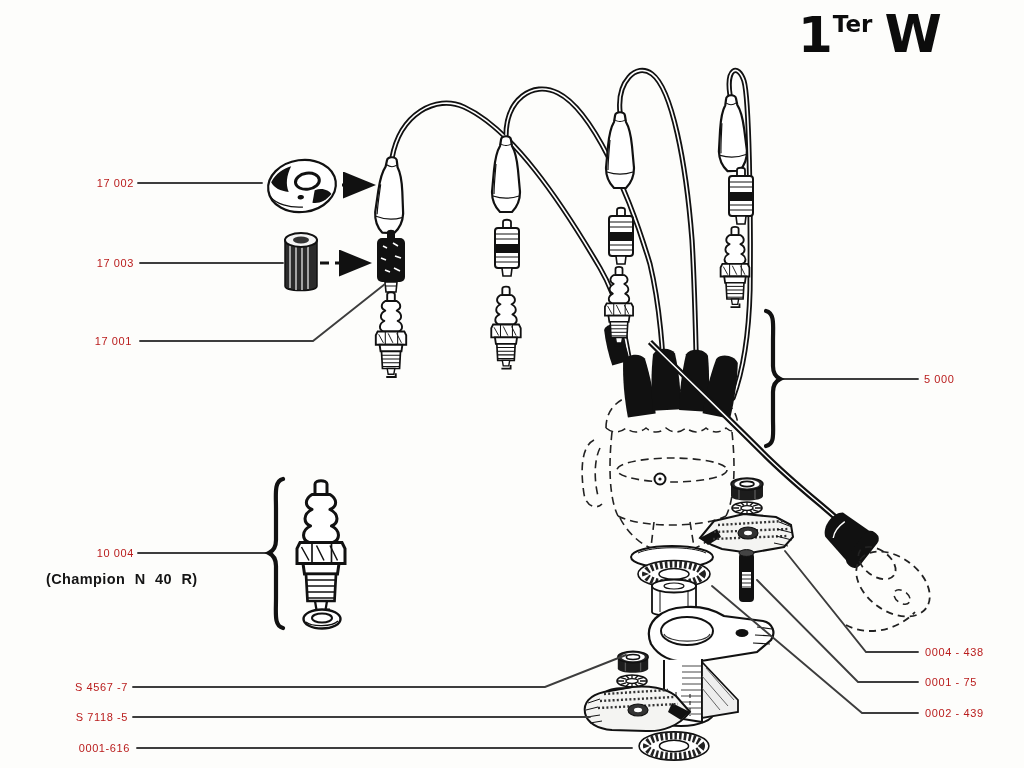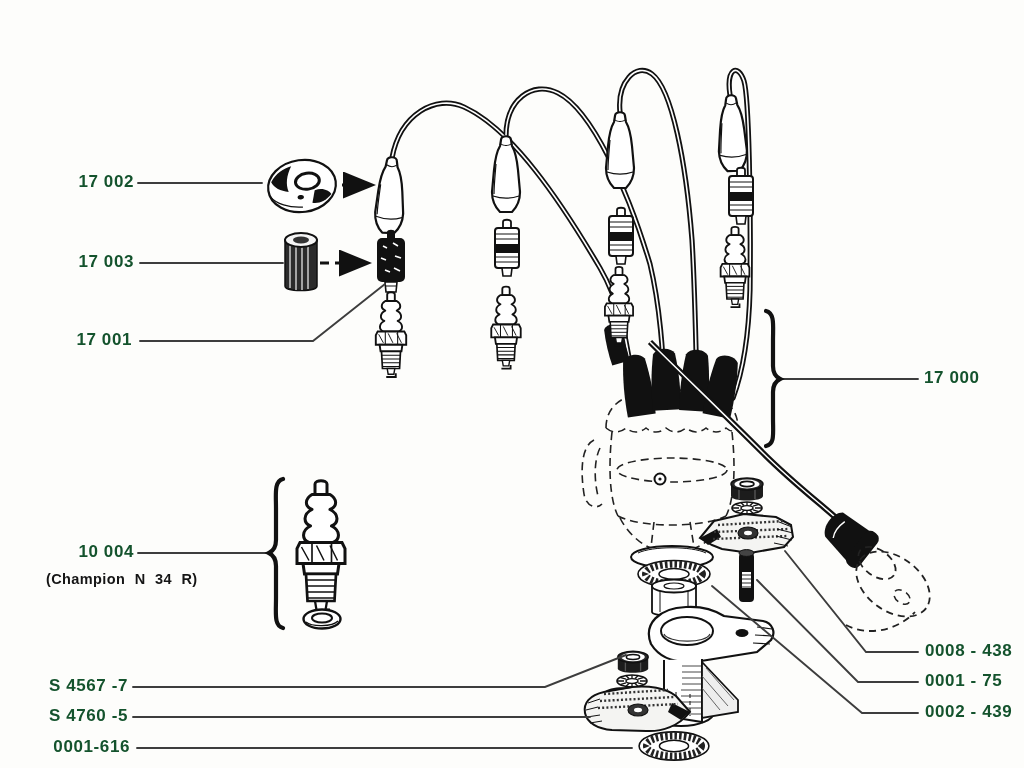--- a/index.html
+++ b/index.html
@@ -1,20 +1,20 @@
 <!DOCTYPE html>
 <html><head>
 <meta charset="utf-8">
 <style>
   html,body{margin:0;padding:0;background:#e8e8e8;}
   .stage{position:relative;width:1024px;height:768px;background:#fdfdfb;overflow:hidden;
          font-family:"Liberation Sans",sans-serif;}
   .stage svg{position:absolute;left:0;top:0;}
-  .lbl{position:absolute;transform:translateY(-54%);font-weight:700;font-size:17px;
-       letter-spacing:.6px;color:#14532d;white-space:nowrap;}
+  .lbl{position:absolute;transform:translateY(-54%);font-weight:400;font-size:11px;
+       letter-spacing:.6px;color:#b91c1c;white-space:nowrap;}
   .lbl.r{text-align:right;}
   .note{position:absolute;transform:translateY(-50%);font-weight:700;font-size:14.5px;
         letter-spacing:.4px;word-spacing:5px;color:#151515;white-space:nowrap;}
   .title{position:absolute;color:#0c0c0c;white-space:nowrap;}
   .t1{font-family:"DejaVu Sans",sans-serif;font-weight:bold;font-size:50px;line-height:1;letter-spacing:-2px;}
   .tsup{font-family:"DejaVu Sans",sans-serif;font-weight:bold;font-size:23px;line-height:1;
         vertical-align:20px;margin:0 12px 0 2px;}
   .tw{font-family:"DejaVu Sans",sans-serif;font-weight:bold;font-size:52px;line-height:1;letter-spacing:-3px;}
 </style>
 </head>
@@ -247,27 +247,30 @@
   <g stroke="#111" stroke-width="3" fill="none">
     <path d="M342,185 H370" stroke-dasharray="9 6" marker-end="url(#ah)"></path>
     <path d="M320,263 H366" stroke-dasharray="9 6" marker-end="url(#ah)"></path>
   </g>
   <g stroke="#111" stroke-width="4.2" fill="none" stroke-linecap="round">
     <path d="M766,311 C775,313 773,326 773,340 L773,366 C773,374 777,377.5 780,379 C777,380.5 773,384 773,392 L773,418 C773,434 775,444 766,446"></path>
     <path d="M283,479 C274,481 276,494 276,508 L276,540 C276,548 272,551.5 269,553 C272,554.5 276,558 276,566 L276,598 C276,614 274,626 283,628"></path>
   </g>
 </svg>
 
+<div class="title" style="left:798px;top:8px;">
+  <span class="t1">1</span><span class="tsup">Ter</span><span class="tw">W</span>
+</div>
 
 <div class="lbl r" style="left:58px;top:183px;width:76px;">17 002</div>
 <div class="lbl r" style="left:58px;top:263px;width:76px;">17 003</div>
 <div class="lbl r" style="left:56px;top:341px;width:76px;">17 001</div>
 <div class="lbl r" style="left:58px;top:553px;width:76px;">10 004</div>
-<div class="note" style="left:46px;top:579px;">(Champion N 34 R)</div>
-<div class="lbl" style="left:924px;top:379px;">17 000</div>
+<div class="note" style="left:46px;top:579px;">(Champion N 40 R)</div>
+<div class="lbl" style="left:924px;top:379px;">5 000</div>
 <div class="lbl r" style="left:38px;top:687px;width:90px;">S 4567 -7</div>
-<div class="lbl r" style="left:38px;top:717px;width:90px;">S 4760 -5</div>
+<div class="lbl r" style="left:38px;top:717px;width:90px;">S 7118 -5</div>
 <div class="lbl r" style="left:38px;top:748px;width:92px;">0001-616</div>
-<div class="lbl" style="left:925px;top:652px;">0008 - 438</div>
+<div class="lbl" style="left:925px;top:652px;">0004 - 438</div>
 <div class="lbl" style="left:925px;top:682px;">0001 - 75</div>
 <div class="lbl" style="left:925px;top:713px;">0002 - 439</div>
 
 </div>
 
 </body></html>

